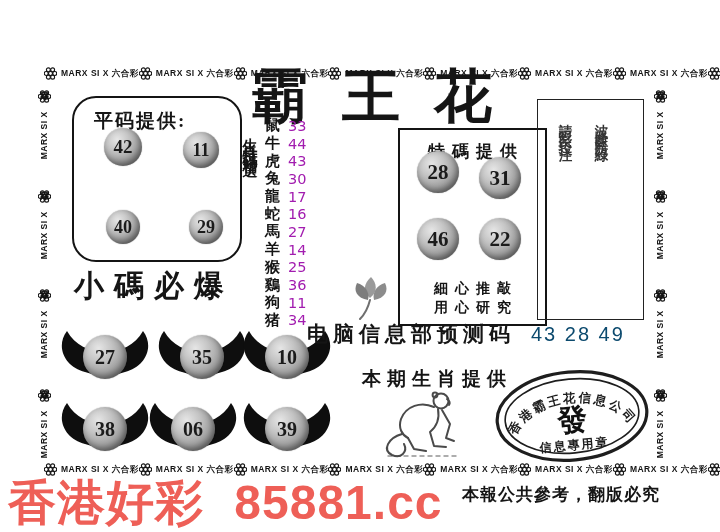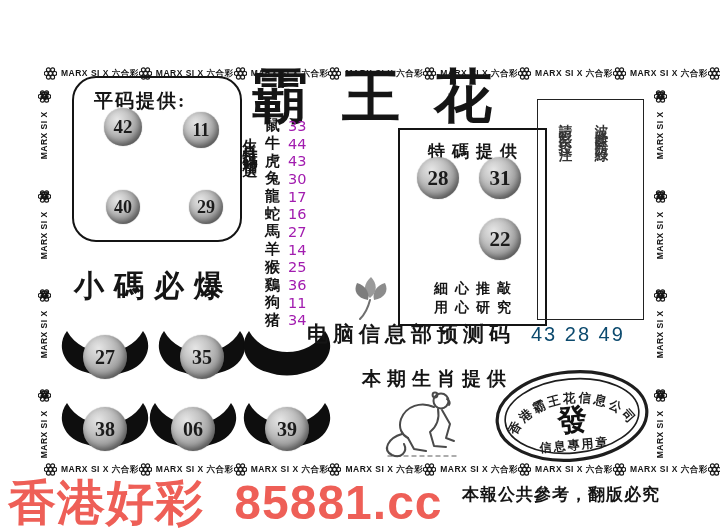--- a/index.html
+++ b/index.html
@@ -16,21 +16,21 @@
   .bside{position:absolute;top:90px;height:368px;width:20px;display:flex;
          flex-direction:column;justify-content:space-between;align-items:center;}
   .bside-left{left:34px;}
   .bside-right{left:650px;}
   .svu{display:flex;flex-direction:column;align-items:center;gap:4px;}
   .svu .blabel{writing-mode:vertical-rl;transform:rotate(180deg);}
   
   .title{position:absolute;left:250px;top:58px;font-size:58px;font-weight:900;
          letter-spacing:34px;white-space:nowrap;font-family:"Liberation Serif",serif;}
   
-  .pingma-box{position:absolute;left:72px;top:76px;width:166px;height:162px;
+  .pingma-box{position:absolute;left:72px;top:96px;width:166px;height:162px;
               border:2.5px solid #141414;border-radius:24px;}
   .pingma-title{position:absolute;left:20px;top:10px;font-size:19px;font-weight:700;letter-spacing:2px;}
   .tema-box{position:absolute;left:398px;top:128px;width:134px;height:194px;border:2px solid #141414;padding-left:11px;}
   .tema-title{position:absolute;left:0;right:0;top:10px;text-align:center;
               font-size:17px;font-weight:700;letter-spacing:7px;text-indent:7px;}
   .tema-note{position:absolute;left:0;right:0;text-align:center;font-size:14px;
              font-weight:700;letter-spacing:7px;text-indent:7px;}
   .tn1{top:150px;} .tn2{top:169px;}
   .notice-box{position:absolute;left:537px;top:99px;width:105px;height:219px;border:1.5px solid #222;}
   .vcol{position:absolute;top:13px;writing-mode:vertical-rl;font-size:13.5px;font-weight:700;
@@ -38,21 +38,21 @@
   .vcol-a{left:18px;} .vcol-b{left:54px;}
   
   .ball{position:absolute;border-radius:50%;display:flex;align-items:center;justify-content:center;
         background:radial-gradient(circle at 35% 30%, #e6e6e6 0%, #c6c6c6 30%, #a2a2a2 60%, #868686 80%, #747474 100%);
         box-shadow:inset -2px -3px 6px rgba(0,0,0,.38), 0 0 1px rgba(0,0,0,.5);
         font-family:"Liberation Serif",serif;font-weight:700;color:#1b1b1b;}
   .pb1{left:30px;top:30px;width:38px;height:38px;font-size:19px;}
   .pb2{left:109px;top:34px;width:36px;height:36px;font-size:18px;}
   .pb3{left:32px;top:112px;width:34px;height:34px;font-size:18px;}
   .pb4{left:115px;top:112px;width:34px;height:34px;font-size:18px;}
-  .tb1{left:17px;top:27px;width:42px;height:42px;font-size:21px;}
+  .tb1{left:17px;top:21px;width:42px;height:42px;font-size:21px;}
   .tb2{left:79px;top:27px;width:42px;height:42px;font-size:21px;}
   .tb3{left:17px;top:88px;width:42px;height:42px;font-size:21px;}
   .tb4{left:79px;top:88px;width:42px;height:42px;font-size:21px;}
   
   .zodiac-label{position:absolute;left:240px;top:126px;writing-mode:vertical-rl;
                 font-size:15px;font-weight:700;letter-spacing:5px;}
   .zodiac-rows{position:absolute;left:265px;top:117px;}
   .zrow{display:flex;align-items:center;gap:7px;height:17.7px;}
   .za{font-size:15px;font-weight:700;width:16px;}
   .zn{font:400 14.5px "DejaVu Sans",sans-serif;color:#a21caf;}
@@ -436,20 +436,21 @@
     <div class="zrow">
         <span class="za">猪</span>
         <span class="zn">34</span>
       </div>
   </div>
 
   <div class="tema-box">
     <div class="tema-title">特碼提供</div>
     <div class="ball tb1">28</div>
     <div class="ball tb2">31</div>
+    <div class="ball tb3">46</div>
     <div class="ball tb4">22</div>
     <div class="tema-note tn2">用心研究</div>
     <div class="tema-note tn1">細心推敲</div>
   </div>
 
   <div class="notice-box">
     <div class="vcol vcol-a">請彩民投注</div>
     <div class="vcol vcol-b">波路藍防綠</div>
   </div>
 
@@ -464,20 +465,21 @@
   <div class="ingot ig2">
     <svg class="wings" viewBox="0 0 88 62">
         <path d="M6,4 C-6,20 4,40 24,45 C31,47.5 37,48.5 44,48.5 C51,48.5 57,47.5 64,45 C84,40 94,20 82,4 C74,18 60,25 44,25 C28,25 14,18 6,4 Z" fill="#0e0e0e"></path>
       </svg>
     <div class="ball">35</div>
   </div>
   <div class="ingot ig3">
     <svg class="wings" viewBox="0 0 88 62">
         <path d="M6,4 C-6,20 4,40 24,45 C31,47.5 37,48.5 44,48.5 C51,48.5 57,47.5 64,45 C84,40 94,20 82,4 C74,18 60,25 44,25 C28,25 14,18 6,4 Z" fill="#0e0e0e"></path>
       </svg>
+    <div class="ball">10</div>
   </div>
   <div class="ingot ig4">
     <svg class="wings" viewBox="0 0 88 62">
         <path d="M6,4 C-6,20 4,40 24,45 C31,47.5 37,48.5 44,48.5 C51,48.5 57,47.5 64,45 C84,40 94,20 82,4 C74,18 60,25 44,25 C28,25 14,18 6,4 Z" fill="#0e0e0e"></path>
       </svg>
     <div class="ball">38</div>
   </div>
   <div class="ingot ig5">
     <svg class="wings" viewBox="0 0 88 62">
         <path d="M6,4 C-6,20 4,40 24,45 C31,47.5 37,48.5 44,48.5 C51,48.5 57,47.5 64,45 C84,40 94,20 82,4 C74,18 60,25 44,25 C28,25 14,18 6,4 Z" fill="#0e0e0e"></path>

